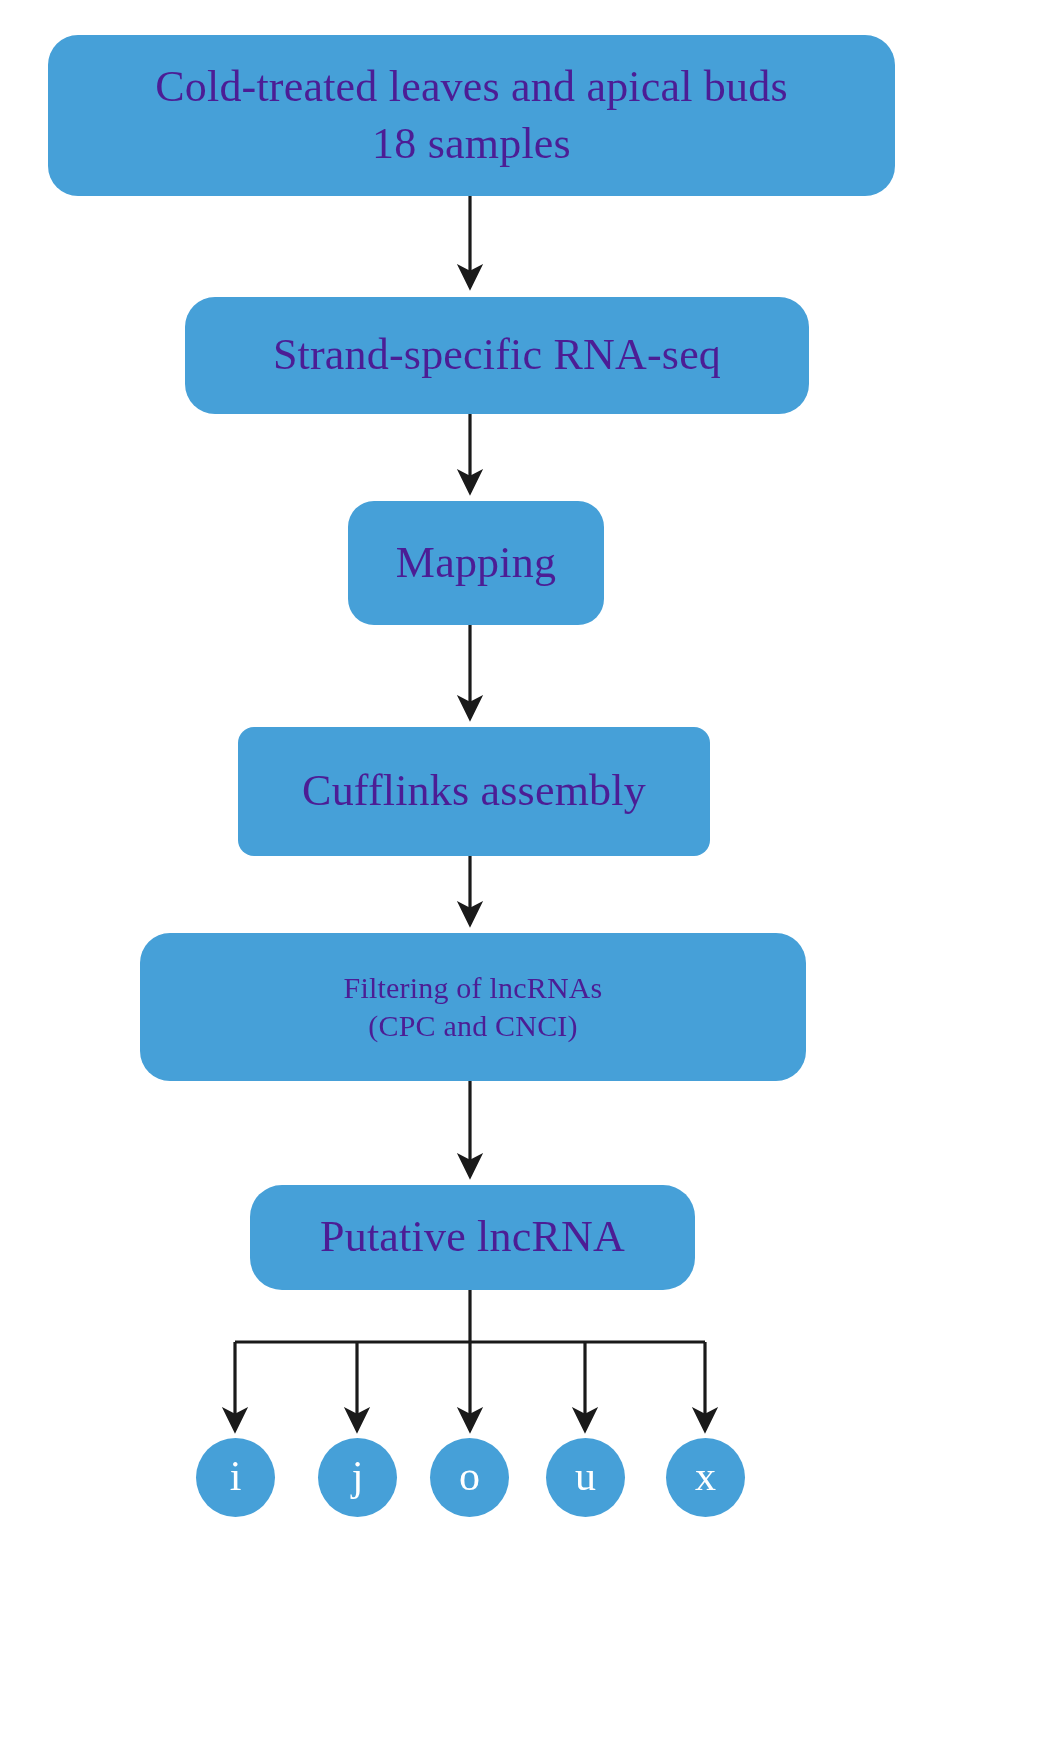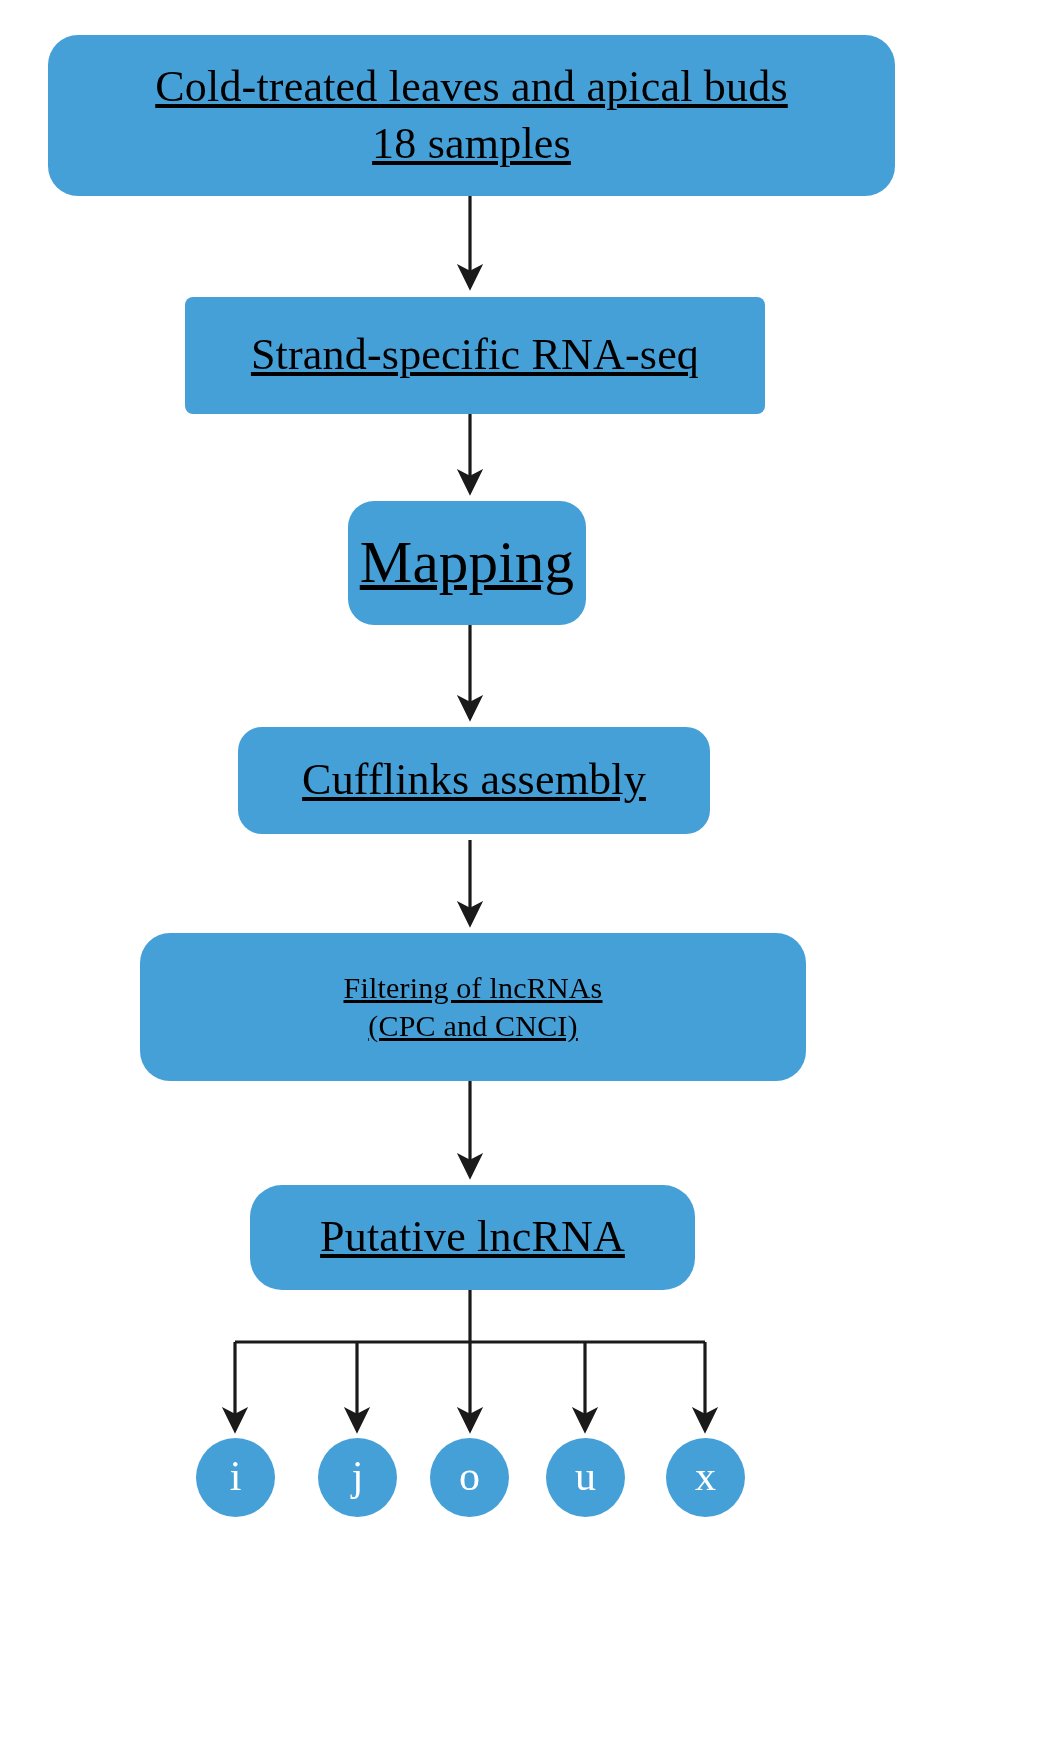--- a/index.html
+++ b/index.html
@@ -22,45 +22,44 @@
     position: absolute;
     left: 0;
     top: 0;
     width: 1050px;
     height: 1756px;
   }
   .node {
     position: absolute;
     box-sizing: border-box;
     background: #46a0d8;
-    color: #000000;
+    color: #4c1d95;
     display: flex;
     align-items: center;
     justify-content: flex-end;
     text-align: center;
     line-height: 1.28;
     letter-spacing: 0.2px;
     white-space: pre-line;
     z-index: 2;
-    text-decoration: underline;
   }
   .node.rounded {
     border-radius: 26px;
   }
   .node-text {
     display: block;
     width: 100%;
     white-space: pre-line;
   }
 
   
   #node-samples   { left: 48px;  top: 35px;   width: 847px; height: 161px; font-size: 44px; border-radius: 30px; }
-  #node-rnaseq    { left: 185px; top: 297px;  width: 580px; height: 117px; font-size: 44px; border-radius: 8px; }
-  #node-mapping   { left: 348px; top: 501px;  width: 238px; height: 124px; font-size: 59px; border-radius: 26px; }
-  #node-cufflinks { left: 238px; top: 727px;  width: 472px; height: 107px; font-size: 44px; border-radius: 24px; }
+  #node-rnaseq    { left: 185px; top: 297px;  width: 624px; height: 117px; font-size: 44px; border-radius: 30px; }
+  #node-mapping   { left: 348px; top: 501px;  width: 256px; height: 124px; font-size: 44px; border-radius: 26px; }
+  #node-cufflinks { left: 238px; top: 727px;  width: 472px; height: 129px; font-size: 44px; border-radius: 16px; }
   #node-filtering { left: 140px; top: 933px;  width: 666px; height: 148px; font-size: 30px; border-radius: 30px; }
   #node-putative  { left: 250px; top: 1185px; width: 445px; height: 105px; font-size: 44px; border-radius: 32px; }
 
   
   .circle {
     position: absolute;
     width: 79px;
     height: 79px;
     border-radius: 50%;
     background: #46a0d8;

